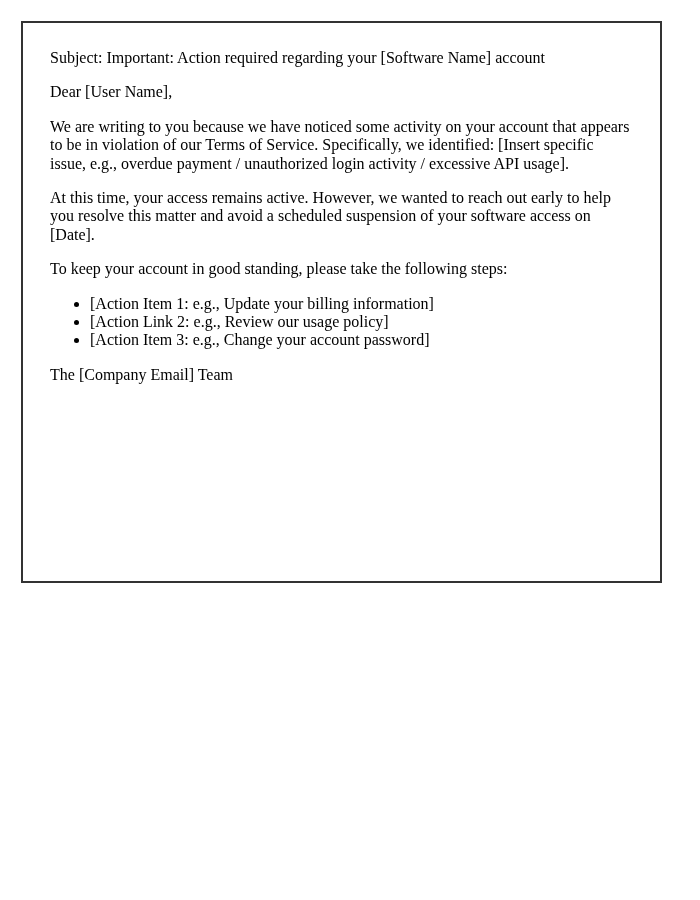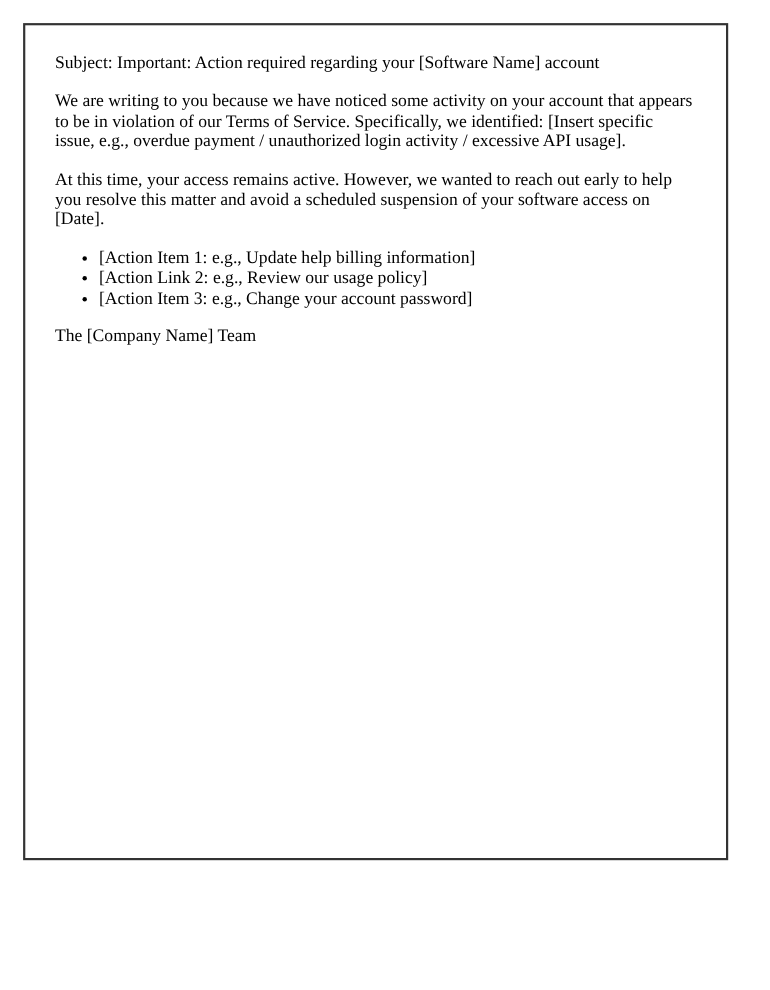--- a/index.html
+++ b/index.html
@@ -12,21 +12,21 @@
     width: 700px;
     height: 900px;
     font-family: "Liberation Serif", "DejaVu Serif", serif;
     color: #000000;
   }
   .letter {
     position: absolute;
     left: 21px;
     top: 21px;
     width: 641px;
-    height: 761px;
+    height: 562px;
     box-sizing: border-box;
     border: 2px solid #333333;
     background: #ffffff;
     padding: 10px 27px;
     font-size: 16px;
     line-height: 1.15;
   }
   .letter p {
     margin: 16px 0;
   }
@@ -38,21 +38,23 @@
   .letter li {
     margin: 0;
     padding: 0;
   }
 </style>
 </head>
 <body>
 
 <div class="letter">
   <p>Subject: Important: Action required regarding your [Software Name] account</p>
+  <p>Dear [User Name],</p>
   <p>We are writing to you because we have noticed some activity on your account that appears to be in violation of our Terms of Service. Specifically, we identified: [Insert specific issue, e.g., overdue payment / unauthorized login activity / excessive API usage].</p>
   <p>At this time, your access remains active. However, we wanted to reach out early to help you resolve this matter and avoid a scheduled suspension of your software access on [Date].</p>
+  <p>To keep your account in good standing, please take the following steps:</p>
   <ul>
-    <li>[Action Item 1: e.g., Update help billing information]</li>
+    <li>[Action Item 1: e.g., Update your billing information]</li>
     <li>[Action Link 2: e.g., Review our usage policy]</li>
     <li>[Action Item 3: e.g., Change your account password]</li>
   </ul>
-  <p>The [Company Name] Team</p>
+  <p>The [Company Email] Team</p>
 </div>
 
 </body></html>

